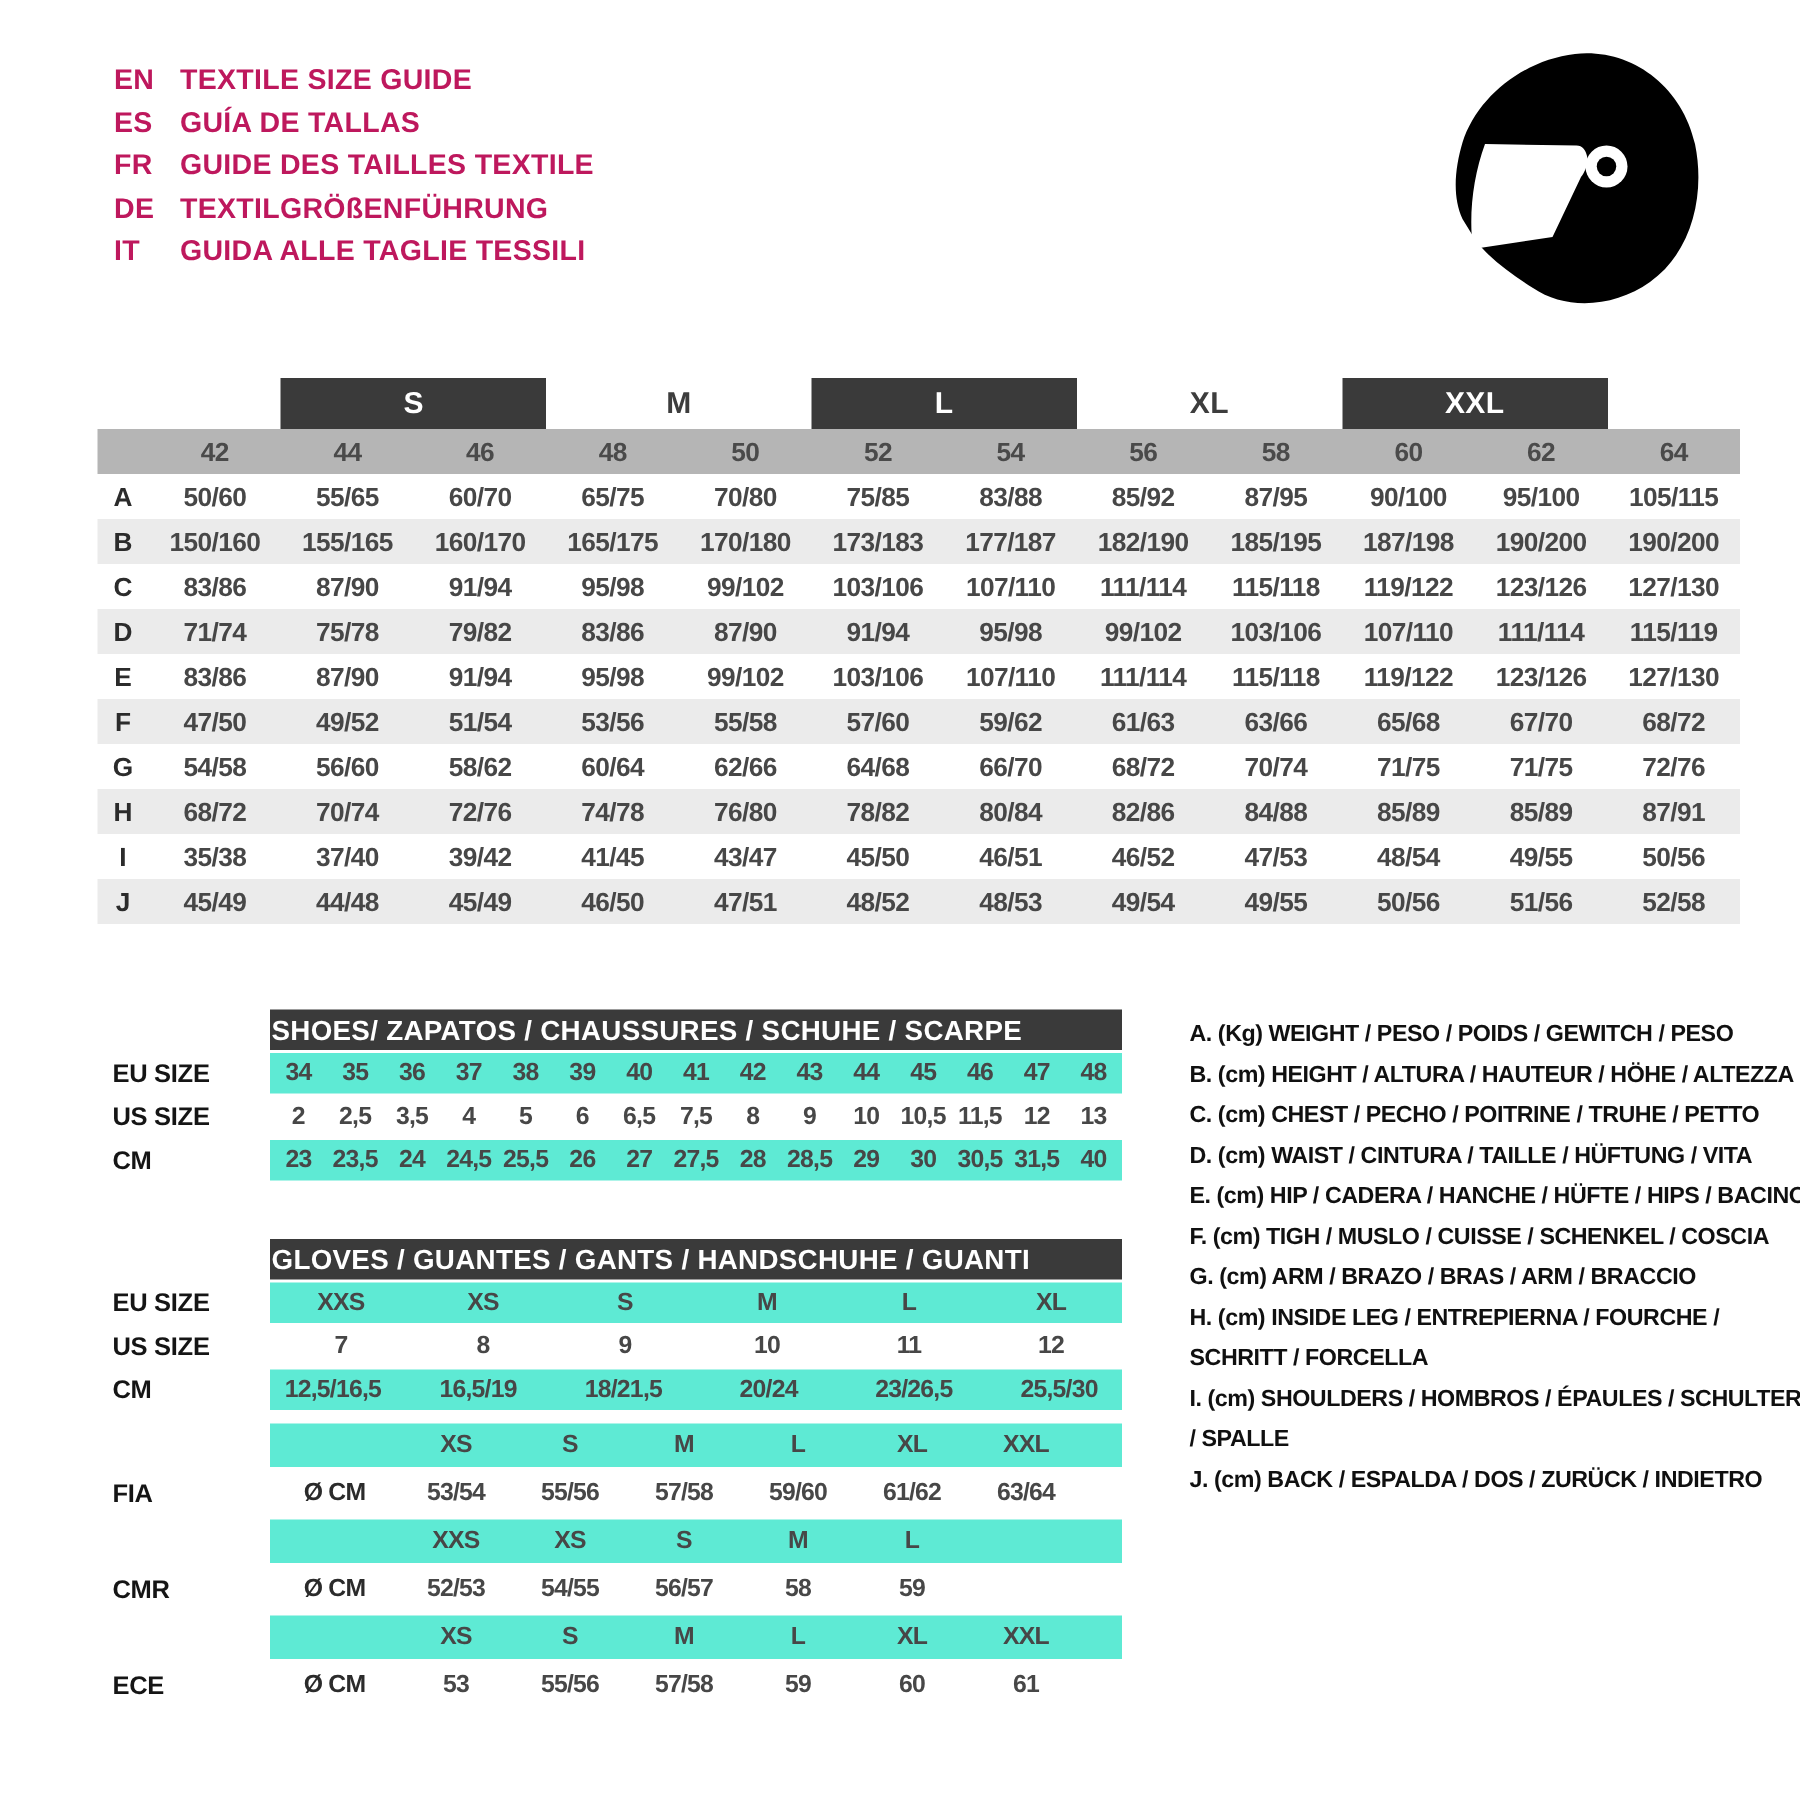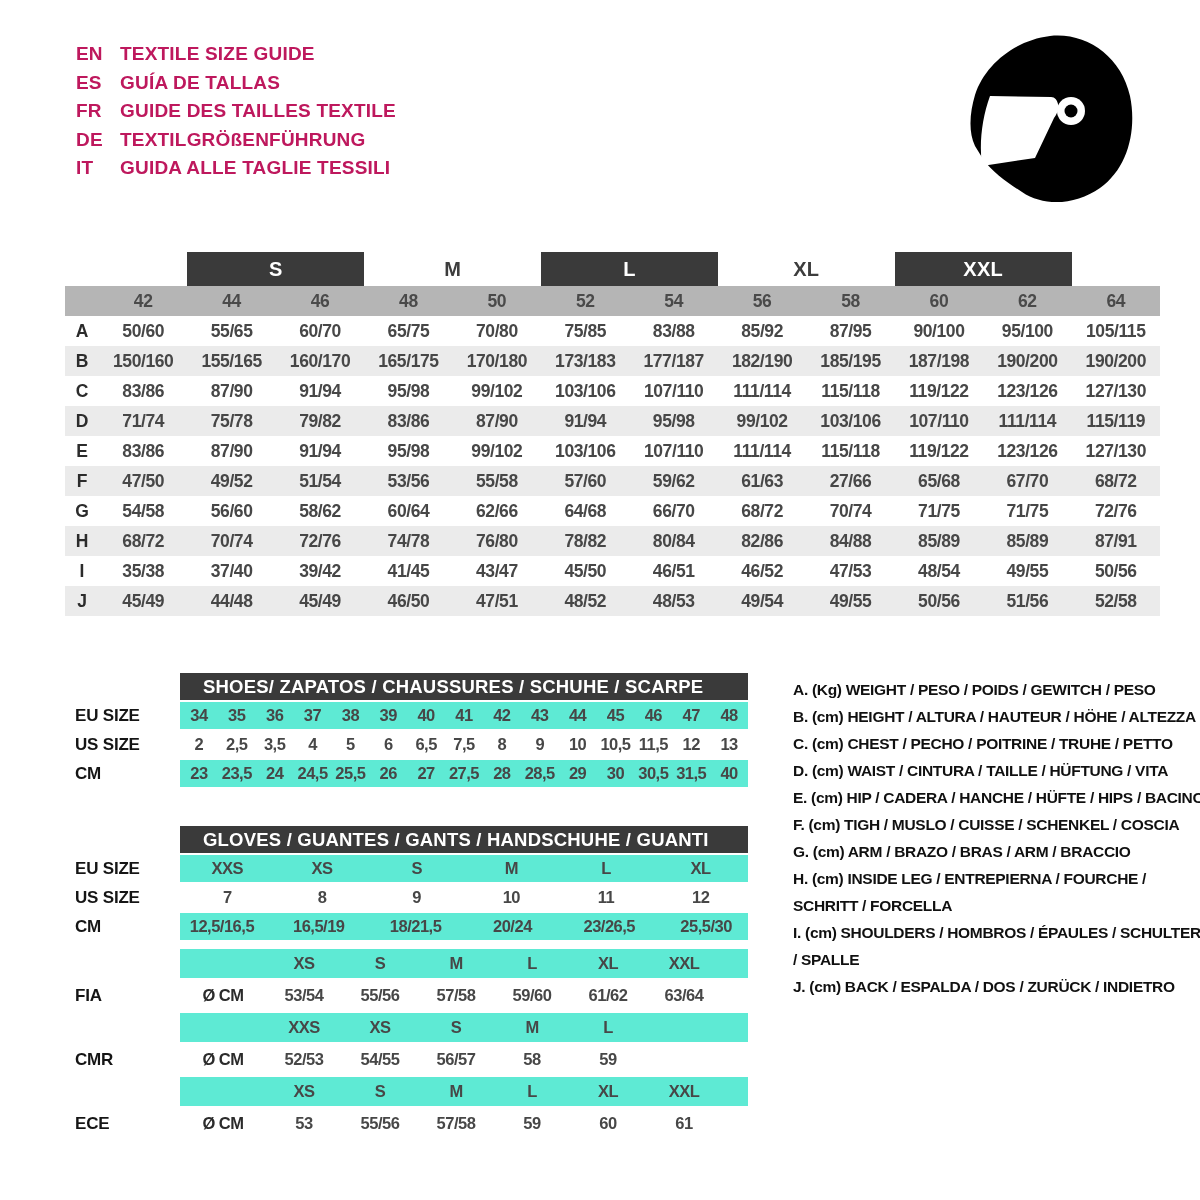--- a/index.html
+++ b/index.html
@@ -26,21 +26,21 @@
   .trow{height:30px;}
   .trow.shade{background:#ebebeb;}
   .cell.rl{color:#2b2b2b;letter-spacing:0;}
   
   .section{position:absolute;left:65px;}
   .shoes-section{top:673px;}
   .gloves-section{top:806px;margin-top:20px;}
   .helmet-section{top:946px;}
   .sec-title{
     margin-left:115px;width:568px;height:27px;background:#3a3a3a;color:#ffffff;
-    display:flex;align-items:center;padding-left:23px;box-sizing:border-box;
+    display:flex;align-items:center;padding-left:1px;box-sizing:border-box;
     font-size:18.5px;letter-spacing:0.2px;white-space:nowrap;
   }
   .srow{display:flex;margin-top:2px;height:27px;}
   .helmet-section .srow{height:29px;margin-top:3px;}
   .srow-label{width:115px;flex:0 0 115px;display:flex;align-items:center;padding-left:10px;box-sizing:border-box;font-size:17px;color:#151515;letter-spacing:-0.2px;}
   .sband{width:568px;display:grid;}
   .sband.shade2{background:#5eead4;}
   .scell{display:flex;align-items:center;justify-content:center;font-size:16.5px;letter-spacing:-0.5px;color:#474747;}
   .scell.unit{justify-content:center;color:#2b2b2b;}
   
@@ -194,21 +194,21 @@
       <div class="grid13 trow shade">
         <div class="cell rl">F</div>
         <div class="cell">47/50</div>
         <div class="cell">49/52</div>
         <div class="cell">51/54</div>
         <div class="cell">53/56</div>
         <div class="cell">55/58</div>
         <div class="cell">57/60</div>
         <div class="cell">59/62</div>
         <div class="cell">61/63</div>
-        <div class="cell">27/66</div>
+        <div class="cell">63/66</div>
         <div class="cell">65/68</div>
         <div class="cell">67/70</div>
         <div class="cell">68/72</div>
       </div>
       <div class="grid13 trow">
         <div class="cell rl">G</div>
         <div class="cell">54/58</div>
         <div class="cell">56/60</div>
         <div class="cell">58/62</div>
         <div class="cell">60/64</div>

